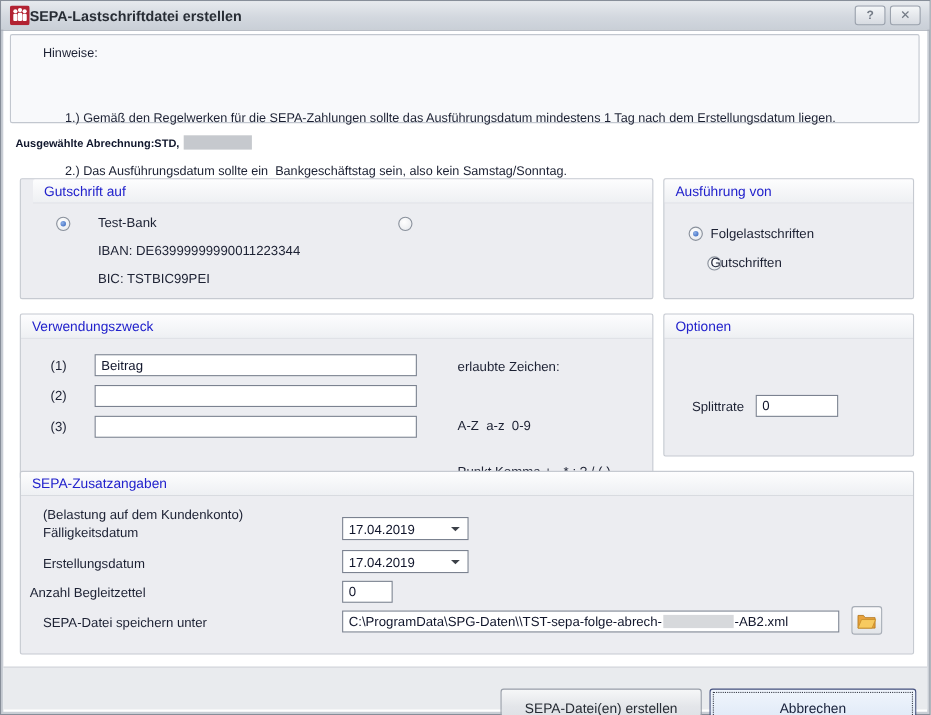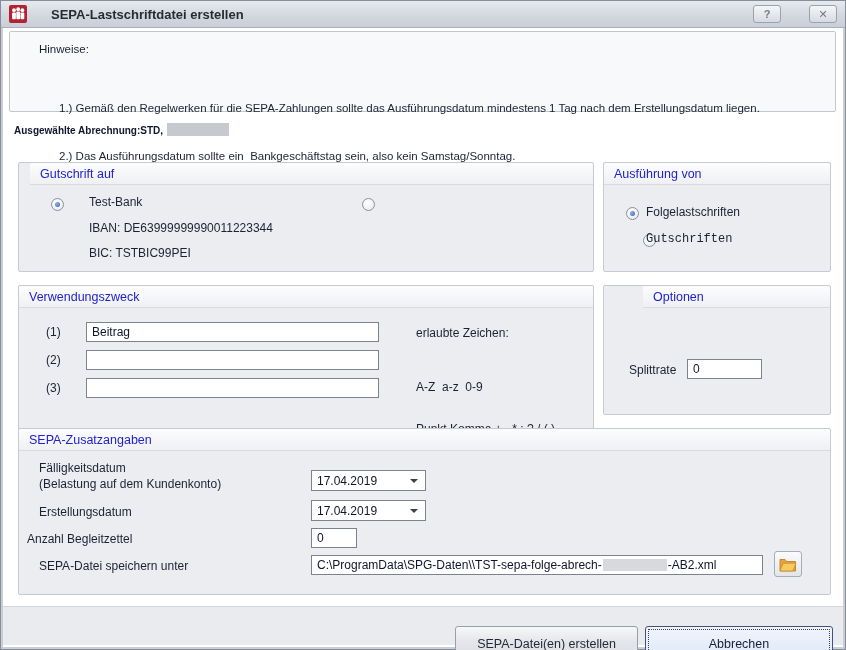--- a/index.html
+++ b/index.html
@@ -14,21 +14,21 @@
   body{font-family:"Liberation Sans","DejaVu Sans",sans-serif;color:var(--text-dark);}
   .window{
     position:relative;width:846px;height:650px;background:#ffffff;overflow:hidden;
     box-shadow:inset 0 0 0 1px #878e99, inset 0 0 0 3px #c9ced5;
   }
   
   .titlebar{
     position:absolute;left:1px;top:1px;right:1px;height:27px;
     background:linear-gradient(#e7eaee,#d3d8df 55%,#c9cfd7);
     border-bottom:1px solid #a9aeb8;
-    display:flex;align-items:center;padding:0 8px;gap:24px;
+    display:flex;align-items:center;padding:0 8px;gap:0;
   }
   .app-icon{width:18px;height:18px;flex:0 0 auto;display:block;}
   .window-title{font-size:13px;font-weight:600;color:#272c34;flex:1 1 auto;}
   .tb-btn{
     width:28px;height:18px;border-radius:3px;border:1px solid #9ba2ad;
     background:linear-gradient(#f4f6f8,#d7dbe1);
     color:#747b86;font-size:11px;font-weight:bold;line-height:16px;text-align:center;
     cursor:default;margin-left:4px;
   }
   
@@ -147,21 +147,21 @@
       <span class="radio abs" style="left:326px;top:12px;"></span>
     </div>
   </div>
 
   <div class="groupbox" style="left:603px;top:162px;width:228px;height:110px;">
     <div class="gb-header">Ausführung von</div>
     <div class="gb-body">
       <span class="radio checked abs" style="left:22px;top:21px;"></span>
       <span class="lbl abs" style="left:42px;top:20px;">Folgelastschriften</span>
       <span class="radio abs" style="left:22px;top:48px;"></span>
-      <span class="lbl abs" style="left:42px;top:47px;font-family:Liberation Mono, monospace;">Gutschriften</span>
+      <span class="lbl abs" style="left:42px;top:47px;">Gutschriften</span>
     </div>
   </div>
 
   <div class="groupbox" style="left:18px;top:285px;width:576px;height:151px;">
     <div class="gb-header">Verwendungszweck</div>
     <div class="gb-body">
       <span class="lbl abs" style="left:27px;top:17px;">(1)</span>
       <input class="tinput abs" style="left: 67px; top: 14px; width: 293px;" value="Beitrag">
       <span class="lbl abs" style="left:27px;top:45px;">(2)</span>
       <input class="tinput abs" style="left: 67px; top: 42px; width: 293px;" value="">
@@ -169,34 +169,34 @@
       <input class="tinput abs" style="left: 67px; top: 70px; width: 293px;" value="">
       <span class="lbl abs" style="left:397px;top:18px;">erlaubte Zeichen:</span>
       <div class="lbl abs pre" style="left:397px;top:44px;line-height:14px;">
         <div>A-Z  a-z  0-9</div>
         <div>Punkt Komma + - * : ? / ( )</div>
         <div>keine Umlaute ü ö ä Ü Ö Ä ß</div>
       </div>
     </div>
   </div>
 
-  <div class="groupbox" style="left:603px;top:285px;width:228px;height:130px;padding-left:39px;">
+  <div class="groupbox" style="left:603px;top:285px;width:228px;height:130px;">
     <div class="gb-header">Optionen</div>
     <div class="gb-body">
       <span class="lbl abs" style="left:25px;top:55px;">Splittrate</span>
       <input class="tinput abs" style="left: 83px; top: 51px; width: 75px;" value="0">
     </div>
   </div>
 
   <div class="groupbox" style="left:18px;top:428px;width:813px;height:167px;">
     <div class="gb-header">SEPA-Zusatzangaben</div>
     <div class="gb-body">
       <div class="lbl abs" style="left:20px;top:9px;line-height:16px;">
+        <div>(Belastung auf dem Kundenkonto)</div>
         <div>Fälligkeitsdatum</div>
-        <div>(Belastung auf dem Kundenkonto)</div>
       </div>
       <div class="dropdown abs" style="left:292px;top:19px;width:115px;">
         <span class="dd-value">17.04.2019</span>
         <span class="dd-arrow"></span>
       </div>
 
       <span class="lbl abs" style="left:20px;top:54px;">Erstellungsdatum</span>
       <div class="dropdown abs" style="left:292px;top:49px;width:115px;">
         <span class="dd-value">17.04.2019</span>
         <span class="dd-arrow"></span>

